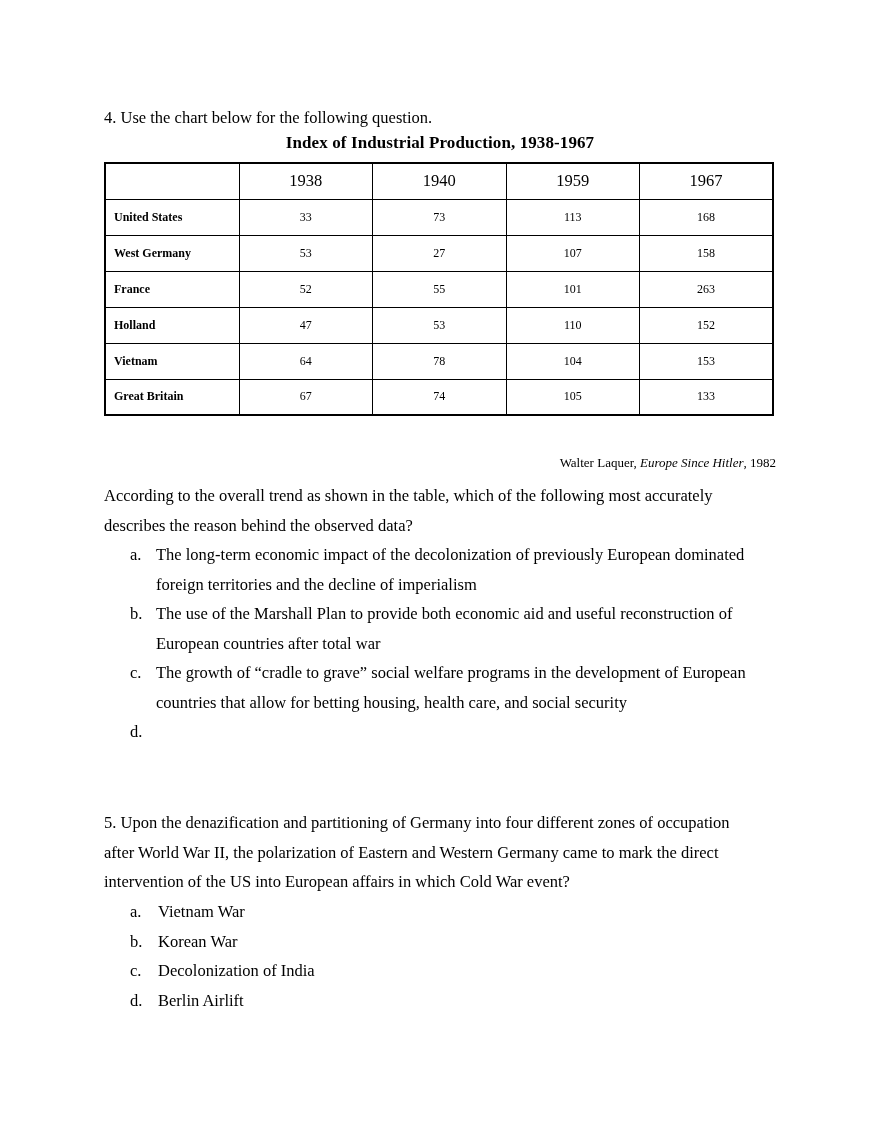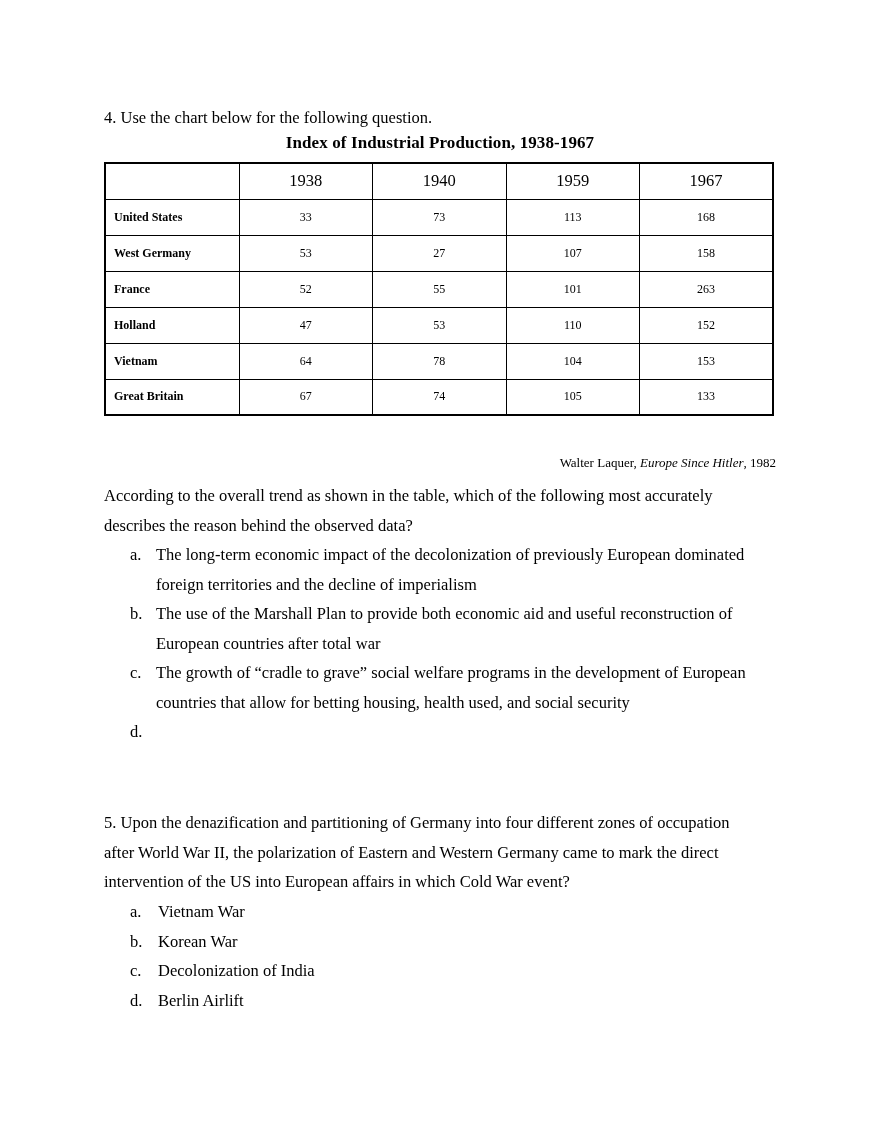--- a/index.html
+++ b/index.html
@@ -224,21 +224,21 @@
     <li class="choice">
       <span class="marker">a.</span>
       <span>The long-term economic impact of the decolonization of previously European dominated foreign territories and the decline of imperialism</span>
     </li>
     <li class="choice">
       <span class="marker">b.</span>
       <span>The use of the Marshall Plan to provide both economic aid and useful reconstruction of European countries after total war</span>
     </li>
     <li class="choice">
       <span class="marker">c.</span>
-      <span>The growth of “cradle to grave” social welfare programs in the development of European countries that allow for betting housing, health used, and social security</span>
+      <span>The growth of “cradle to grave” social welfare programs in the development of European countries that allow for betting housing, health care, and social security</span>
     </li>
     <li class="choice">
       <span class="marker">d.</span>
     </li>
   </ul>
 
   <div class="q-stem" id="q5-intro">5. Upon the denazification and partitioning of Germany into four different zones of occupation after World War II, the polarization of Eastern and Western Germany came to mark the direct intervention of the US into European affairs in which Cold War event?</div>
 
   <ul class="choices" id="q5-choices">
     <li class="choice">

